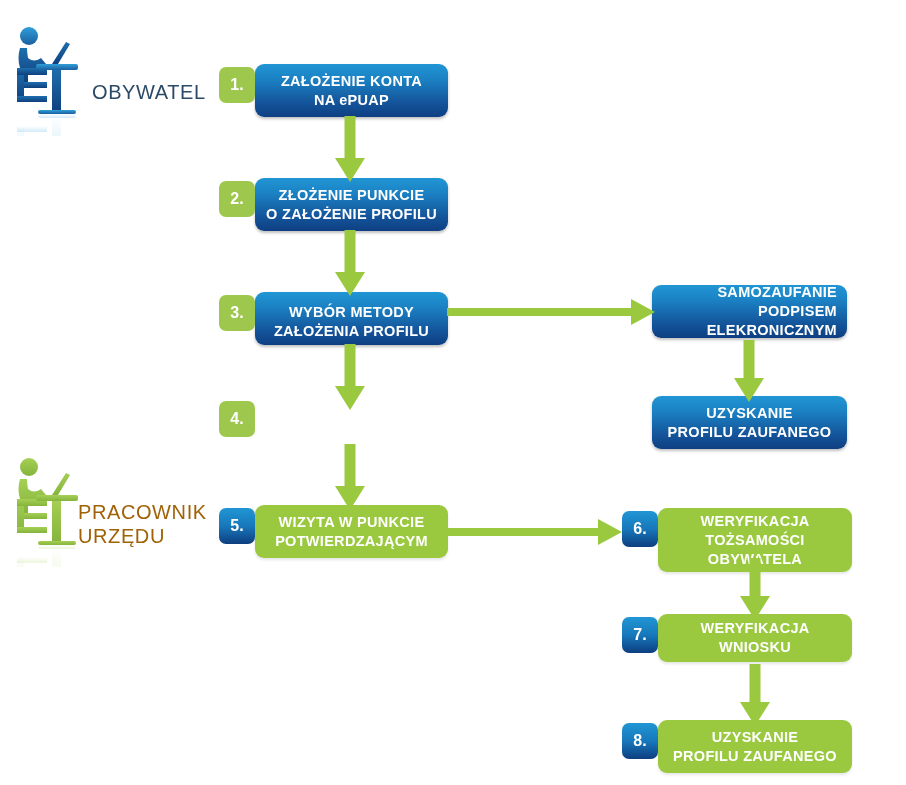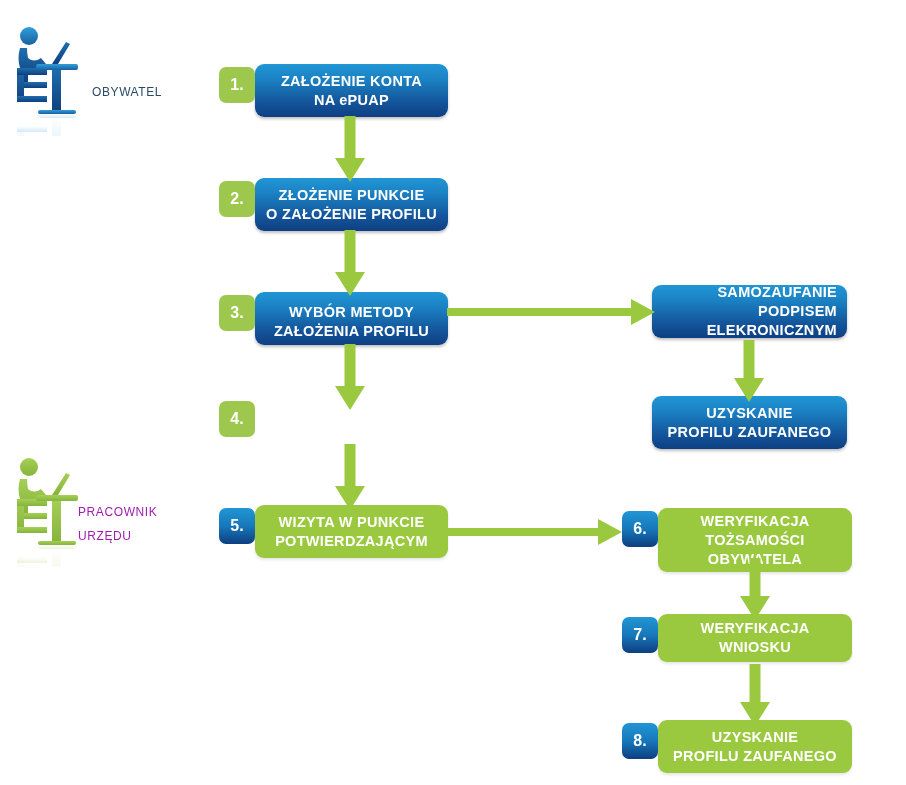--- a/index.html
+++ b/index.html
@@ -17,27 +17,27 @@
     background: #ffffff;
     overflow: hidden;
   }
 
   
   .actor-icon {
     position: absolute;
   }
   .actor-label {
     position: absolute;
-    font-size: 12px;
+    font-size: 20px;
     letter-spacing: 0.6px;
     line-height: 24px;
     white-space: pre-line;
   }
   .actor-label.citizen { color: #2b4a66; }
-  .actor-label.clerk   { color: #a21caf; }
+  .actor-label.clerk   { color: #a16207; }
 
   
   .node {
     position: absolute;
     box-sizing: border-box;
     border-radius: 9px;
     display: flex;
     align-items: center;
     justify-content: center;
     text-align: center;

